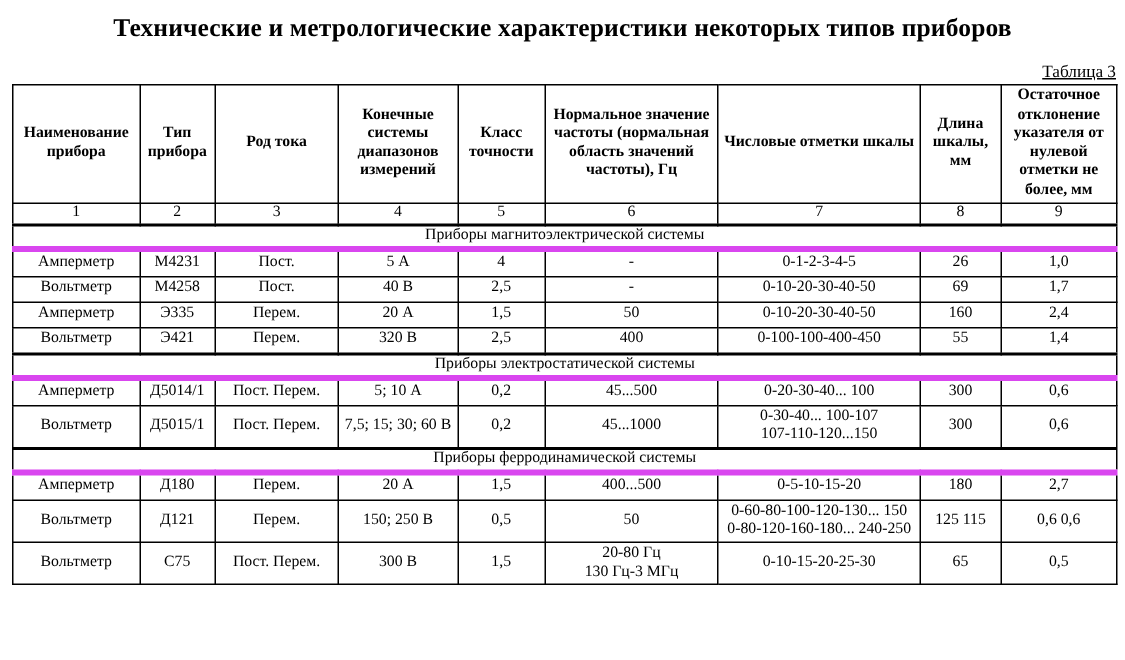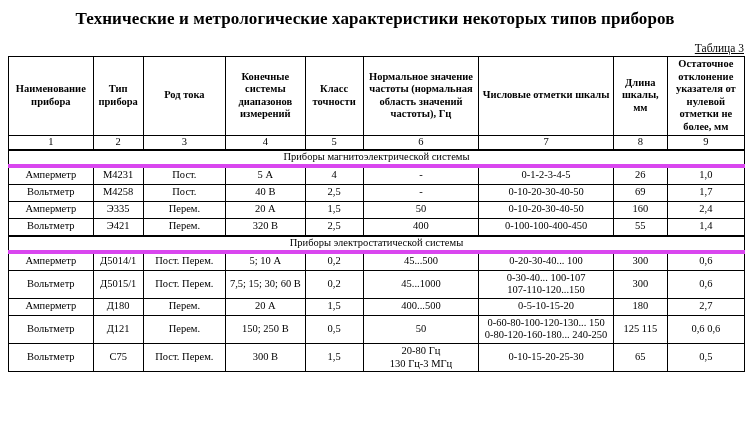--- a/index.html
+++ b/index.html
@@ -147,20 +147,23 @@
           <td>Д5015/1</td>
           <td>Пост. Перем.</td>
           <td>7,5; 15; 30; 60 В</td>
           <td>0,2</td>
           <td>45...1000</td>
           <td>0-30-40... 100-107
 107-110-120...150</td>
           <td>300</td>
           <td>0,6</td>
         </tr>
+        <tr class="section-row">
+          <td colspan="9">Приборы ферродинамической системы</td>
+        </tr>
         <tr>
           <td>Амперметр</td>
           <td>Д180</td>
           <td>Перем.</td>
           <td>20 А</td>
           <td>1,5</td>
           <td>400...500</td>
           <td>0-5-10-15-20</td>
           <td>180</td>
           <td>2,7</td>

